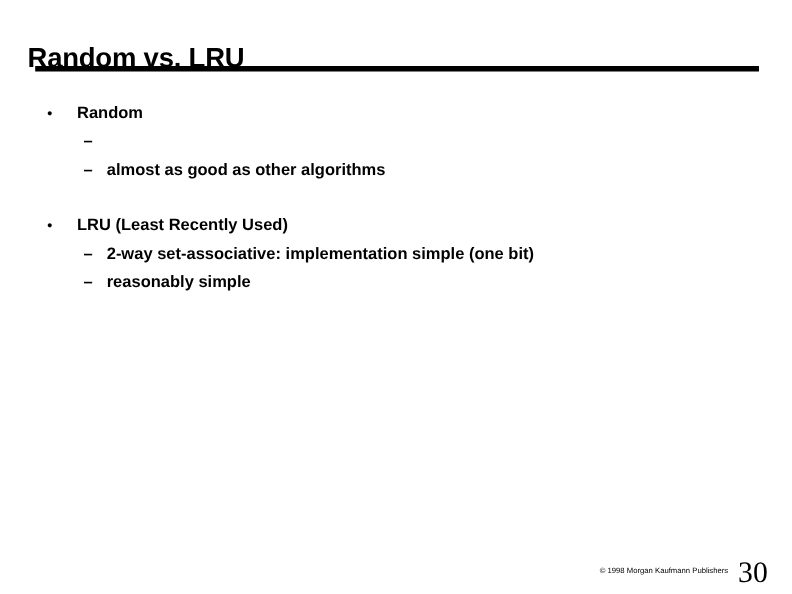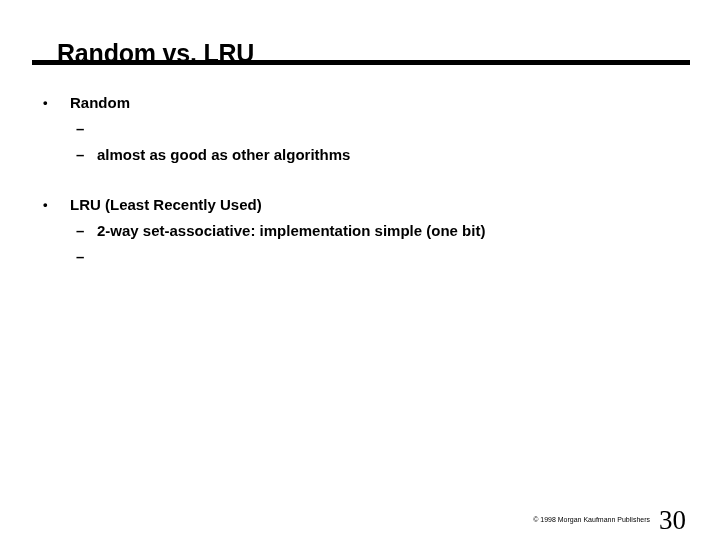--- a/index.html
+++ b/index.html
@@ -27,21 +27,20 @@
   .slide-title {
     position: absolute;
     left: 25px;
     top: 21px;
     font-size: 25px;
     font-weight: bold;
     line-height: 30px;
     letter-spacing: -0.2px;
     white-space: nowrap;
     color: #000000;
-    margin-left: 32px;
   }
 
   
   .title-rule {
     position: absolute;
     left: 32px;
     top: 60px;
     width: 658px;
     height: 5px;
     background: #000000;
@@ -97,21 +96,21 @@
     line-height: 26px;
     font-weight: bold;
   }
   .bullet-l2 .wrap-text {
     display: block;
   }
 
   
   .footer {
     position: absolute;
-    left: 0;
+    left: 12px;
     bottom: 0;
     width: 692px;
     height: 46px;
   }
   .copyright {
     position: absolute;
     right: 42px;
     bottom: 16px;
     font-size: 7px;
     line-height: 9px;
@@ -158,20 +157,21 @@
       <div class="bullet-l1">
         <span class="marker">•</span>
         <span>LRU (Least Recently Used)</span>
       </div>
       <div class="bullet-l2">
         <span class="marker">–</span>
         <span>2-way set-associative: implementation simple (one bit)</span>
       </div>
       <div class="bullet-l2">
         <span class="marker">–</span>
+        <span class="wrap-text">reasonably simple</span>
       </div>
     </div>
 
   </div>
 
   <div class="footer">
     <div class="copyright">© 1998 Morgan Kaufmann Publishers</div>
     <div class="page-number">30</div>
   </div>
 

